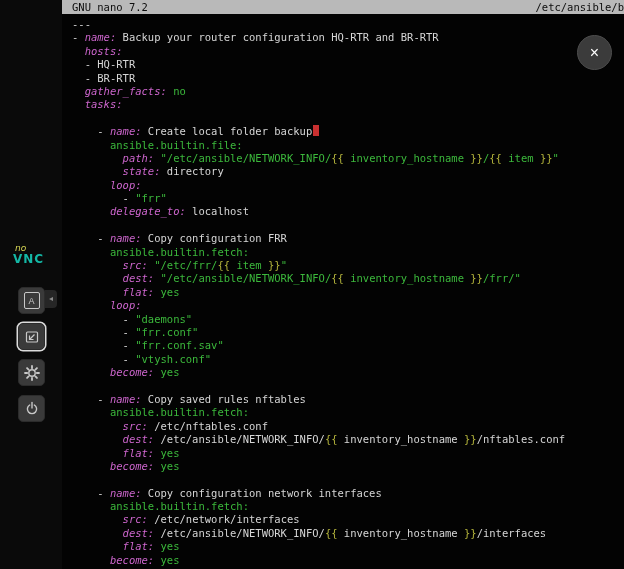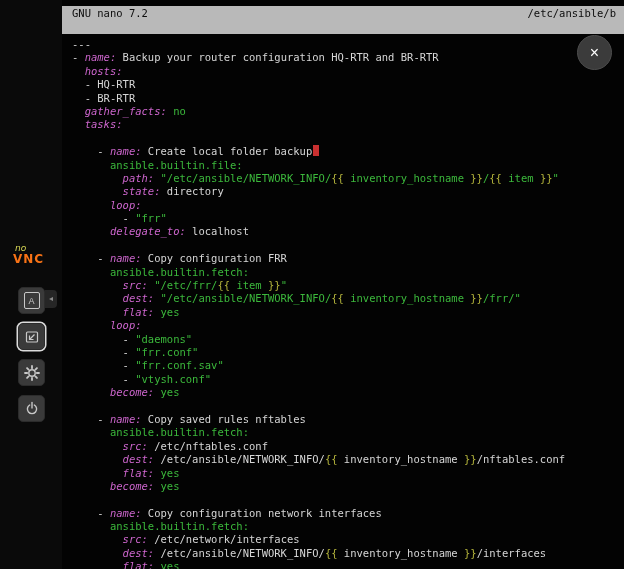--- a/index.html
+++ b/index.html
@@ -3,37 +3,37 @@
 <meta charset="utf-8">
 <style>
   html,body{margin:0;padding:0;background:#000;}
   .screen{position:relative;width:624px;height:569px;background:#050505;overflow:hidden;
           font-family:"DejaVu Sans", sans-serif;}
 
   
   .sidebar{position:absolute;left:0;top:0;width:62px;height:569px;background:#0a0a0a;}
   .logo{position:absolute;left:13px;top:244px;width:36px;height:27px;display:flex;flex-direction:column;}
   .logo-no{color:#d8d855;font-size:9px;font-style:italic;line-height:9px;margin-left:2px;}
-  .logo-vnc{color:#f97316;font-weight:bold;font-size:12px;line-height:12px;letter-spacing:1px;}
+  .logo-vnc{color:#14b8a6;font-weight:bold;font-size:12px;line-height:12px;letter-spacing:1px;}
   .handle{position:absolute;left:45px;top:290px;width:12px;height:18px;background:#262626;
           border-radius:0 4px 4px 0;display:flex;align-items:center;justify-content:center;}
   .handle span{color:#8a8a8a;font-size:8px;line-height:8px;}
   .btn-col{position:absolute;left:18px;top:287px;display:flex;flex-direction:column;gap:9px;}
   .vbtn{width:27px;height:27px;border-radius:5px;background:#3a3a3a;border:1px solid #2c2c2c;
         display:flex;align-items:center;justify-content:center;padding:0;cursor:pointer;}
   .vbtn.active{box-shadow:0 0 0 1.5px #dcdcdc;}
   .key-box{width:14px;height:15px;border:1.4px solid #c8c8c8;border-radius:2px;display:flex;
            align-items:center;justify-content:center;font-size:9px;color:#c8c8c8;}
 
   
   .terminal{position:absolute;left:62px;top:0;width:562px;height:569px;background:#030303;}
-  .titlebar{position:relative;margin-top:6px;height:28px;line-height:14px;background:var(--titlebar_bg,#b9b9b9);
+  .titlebar{position:relative;margin-top:0;height:14px;line-height:14px;background:var(--titlebar_bg,#b9b9b9);
             color:#0c0c0c;font-family:"DejaVu Sans Mono",monospace;font-size:10.5px;padding-left:10px;
             box-sizing:border-box;overflow:hidden;}
-  .titlebar .file{position:absolute;right:8px;top:0;}
+  .titlebar .file{position:absolute;right:0;top:0;}
   .term-body{padding:4px 0 0 10px;font-family:"DejaVu Sans Mono",monospace;font-size:10.5px;
              line-height:13.4px;white-space:pre;}
   .tline{height:13.4px;}
   .tp{color:var(--plain,#d6d6d6);}
   .tk{color:var(--key,#cd66cd);font-style:italic;}
   .tg{color:var(--string,#3cb93c);}
   .ty{color:var(--jinja,#b4b43c);}
   .cursor{display:inline-block;width:6px;height:11px;background:var(--cursor,#c93030);
           vertical-align:-1px;margin-left:1px;}
 

